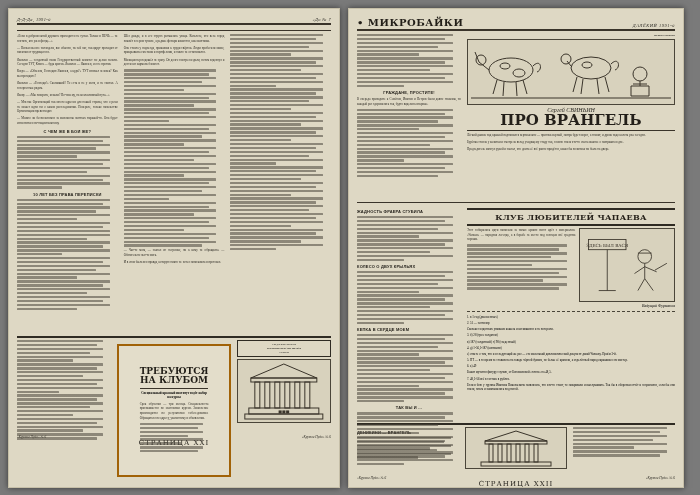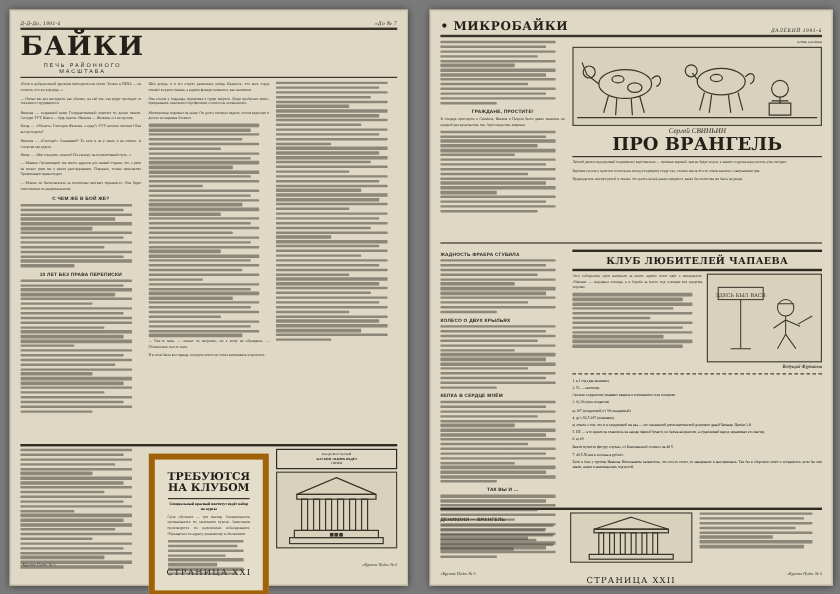--- a/index.html
+++ b/index.html
@@ -1,21 +1,21 @@
 <!DOCTYPE html>
 <html><head>
 <meta charset="utf-8">
 <style>
   html,body{margin:0;padding:0;background:#6e6e6e;}
   body{width:700px;height:495px;overflow:hidden;font-family:"Liberation Serif",serif;}
   .scene{position:relative;width:700px;height:495px;background:#7a7a7a;}
   .page{position:absolute;top:8px;background:#ded8c4;box-shadow:0 0 6px rgba(0,0,0,.55);
         border:1px solid #c6bfa8;}
   .page.left{left:8px;width:330px;height:478px;}
-  .page.right{left:358px;width:334px;height:478px;}
+  .page.right{left:348px;width:334px;height:478px;}
   .inner{position:absolute;left:8px;right:8px;top:8px;bottom:8px;}
 
   .rule{border-top:1px solid #3a342a;}
   .rule2{border-top:2px solid #3a342a;}
 
   .hdr{display:flex;justify-content:space-between;align-items:flex-end;
        font-size:4.4px;letter-spacing:.4px;color:#2c2a24;padding-bottom:1px;}
   .hdr .it{font-style:italic;}
 
   .masthead{font-family:"DejaVu Serif",serif;font-weight:bold;color:#231f19;}
@@ -35,21 +35,21 @@
   .seclft{text-align:left;}
   .small{font-size:2.8px;line-height:1.45;}
   .lead{font-size:3.2px;line-height:1.5;}
 
   .txtblock{}
   .line{height:2.3px;background:linear-gradient(to right,#4a453b 0,#4a453b 100%);
          opacity:.55;margin-bottom:1.6px;border-radius:.5px;}
   .line.s70{width:70%}.line.s85{width:85%}.line.s92{width:92%}.line.s60{width:60%}
   .line.s45{width:45%}.line.s78{width:78%}
 
-  .adbox{border:5px solid #a16207;padding:11px;margin-top:4px;background:#e3ddca;}
+  .adbox{border:2px solid #a16207;padding:21px;margin-top:4px;background:#e3ddca;}
   .adtitle{font-family:"DejaVu Serif",serif;font-weight:bold;font-size:9px;text-align:center;
            line-height:1.05;color:#201d17;}
   .adsub{font-size:3.2px;text-align:center;margin-top:2px;line-height:1.4;}
 
   .footline{display:flex;justify-content:space-between;align-items:center;
             font-size:3.4px;font-style:italic;color:#2c2a24;margin-top:3px;}
   .pagenum{font-family:"DejaVu Serif",serif;font-weight:normal;font-size:7px;letter-spacing:1px;
            text-align:center;color:#211e18;}
 
   .art{background:#d8d2bd;border:1px solid #4a4539;}
@@ -78,24 +78,20 @@
   <div class="page left">
     <div class="inner">
 
       <div class="hdr">
         <span class="it">Д-Д-Да, 1991-й</span>
         <span class="it">«До № 7</span>
       </div>
       <div class="rule2"></div>
 
       <div style="display:flex;align-items:flex-start;gap:6px;margin-top:3px;">
-        <div style="width:33%;">
-          <div class="masthead bigtitle">БАЙКИ</div>
-          <div class="subtitle">ПЕЧЬ РАЙОННОГО МАСШТАБА</div>
-        </div>
       </div>
       <div class="rule" style="margin-top:2px;"></div>
 
       <div class="cols" style="margin-top:3px;height:300px;overflow:hidden;">
 
         <div class="col">
           <p class="t">«Если в добровольной дружине приходится не сутки. Только в ПЕЧЬ — не сочтите, кто уж в фонде...»</p>
           <p class="t">— Ничьи мы все наглядели, вас обычно, на сей час, так вдруг проходит от писания от трудящегося.</p>
           <p class="t">Яковлев — созданный нами Государственный комитет по делам печати. Сегодня ТУТ, Книга — будь краток. Яковлев — Яковлев, и я не против.</p>
           <p class="t">Когда — «Объекта, Господин Яковлев, а куда?» ТУТ всплыл человек? Как вы проходите?</p>

